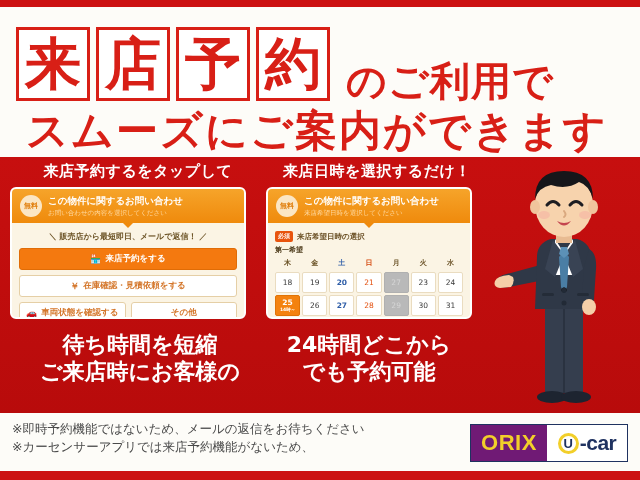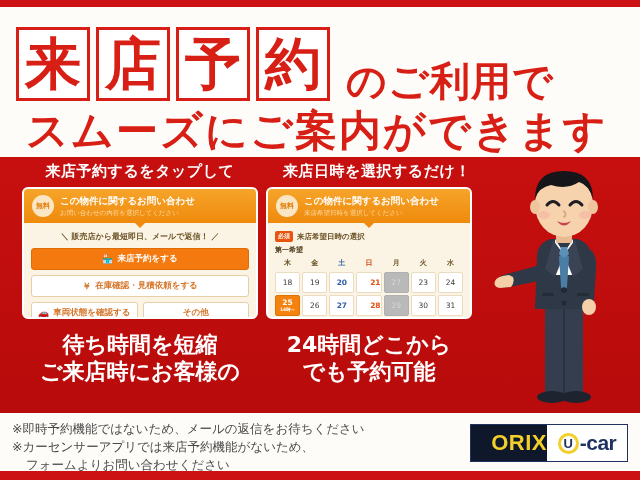--- a/index.html
+++ b/index.html
@@ -61,21 +61,21 @@
   
   .redblock{
     position:absolute;left:0;top:157px;width:640px;height:256px;
     background:#c40e0e;
     background:linear-gradient(180deg,#c70f0f 0%,#b80b0b 100%);
     overflow:hidden;
   }
   .col{
     position:absolute;top:5px;
   }
-  .col-left{left:22px;width:236px;}
+  .col-left{left:10px;width:256px;}
   .col-right{left:266px;width:222px;}
 
   .col-title{
     color:#ffffff;font-size:15px;font-weight:bold;
     text-align:center;letter-spacing:0.5px;white-space:nowrap;
     margin-bottom:6px;
     font-family:"DejaVu Sans","Liberation Sans",sans-serif;
   }
 
   
@@ -166,21 +166,21 @@
   .dow.sat{color:#2f5ea8;}
   .dow.sun{color:#d4490f;}
   .day{
     background:#ffffff;border:1px solid #eadcc0;border-radius:2px;
     height:21px;display:flex;flex-direction:column;
     align-items:center;justify-content:center;
     font-size:7.5px;color:#3a3a3a;box-sizing:border-box;
     font-family:"DejaVu Sans","Liberation Sans",sans-serif;
   }
   .day.sat{color:#2f5ea8;font-weight:bold;}
-  .day.sun{color:#e3500f;font-weight:bold;align-items:flex-end;}
+  .day.sun{color:#e3500f;font-weight:normal;}
   .day.disabled{background:#b9b9b9;border-color:#b0b0b0;color:#d6d6d6;}
   .day.sel{background:#f4820f;border-color:#e07306;color:#ffffff;font-weight:bold;}
   .day .sub{font-size:4.5px;line-height:1;margin-top:1px;}
 
   
   .caption{
     position:absolute;color:#ffffff;font-weight:bold;
     font-size:22px;line-height:1.22;text-align:center;
     white-space:nowrap;
     font-family:"DejaVu Sans","Liberation Sans",sans-serif;
@@ -200,22 +200,22 @@
   .notes div{white-space:nowrap;}
   .note-indent{padding-left:14px;}
 
   
   .logo{
     position:absolute;left:470px;top:424px;
     width:158px;height:38px;display:flex;align-items:stretch;
     border:1px solid #1f3260;box-sizing:border-box;
   }
   .logo-orix{
-    background:#0f172a;flex:0 0 76px;
-    display:flex;align-items:center;justify-content:flex-end;
+    background:#701a75;flex:0 0 76px;
+    display:flex;align-items:center;justify-content:center;
   }
   .logo-orix span{
     color:#f2cf2a;font-size:22px;font-weight:bold;letter-spacing:0.5px;
     font-family:"Liberation Sans",sans-serif;
   }
   .logo-ucar{
     background:#ffffff;flex:1;
     display:flex;align-items:center;justify-content:center;gap:1px;
   }
   .u-ring{
@@ -430,21 +430,20 @@
 
       <path d="M71 54 Q74 58 71 60" stroke="#d9a87f" stroke-width="2" fill="none" stroke-linecap="round"></path>
 
       <path d="M64 64 Q71 73 78 64 Q71 68 64 64 Z" fill="#c4454f"></path>
     </svg>
   </div>
 
   <div class="notes">
     <div>※即時予約機能ではないため、メールの返信をお待ちください</div>
     <div>※カーセンサーアプリでは来店予約機能がないため、</div>
-    <div class="note-indent">フォームよりお問い合わせください</div>
   </div>
 
   <div class="logo">
     <div class="logo-orix">
       <span>ORIX</span>
     </div>
     <div class="logo-ucar">
       <span class="u-ring">
         <span>U</span>
       </span>

